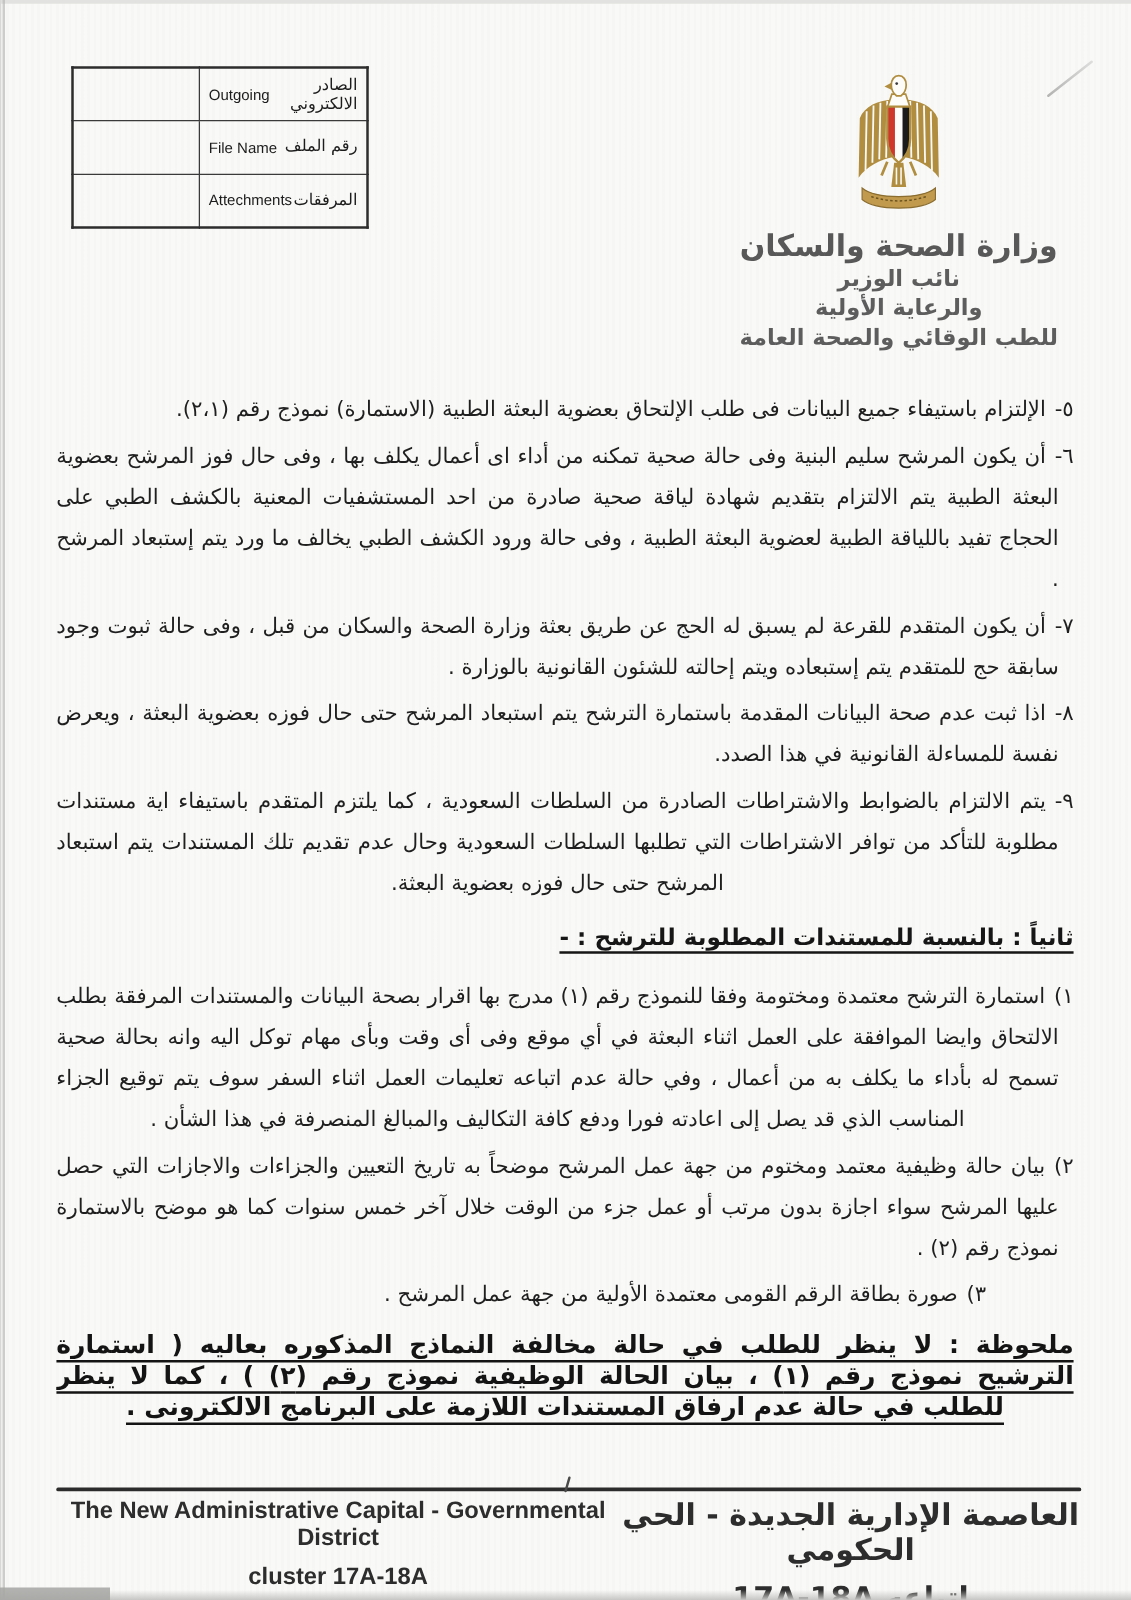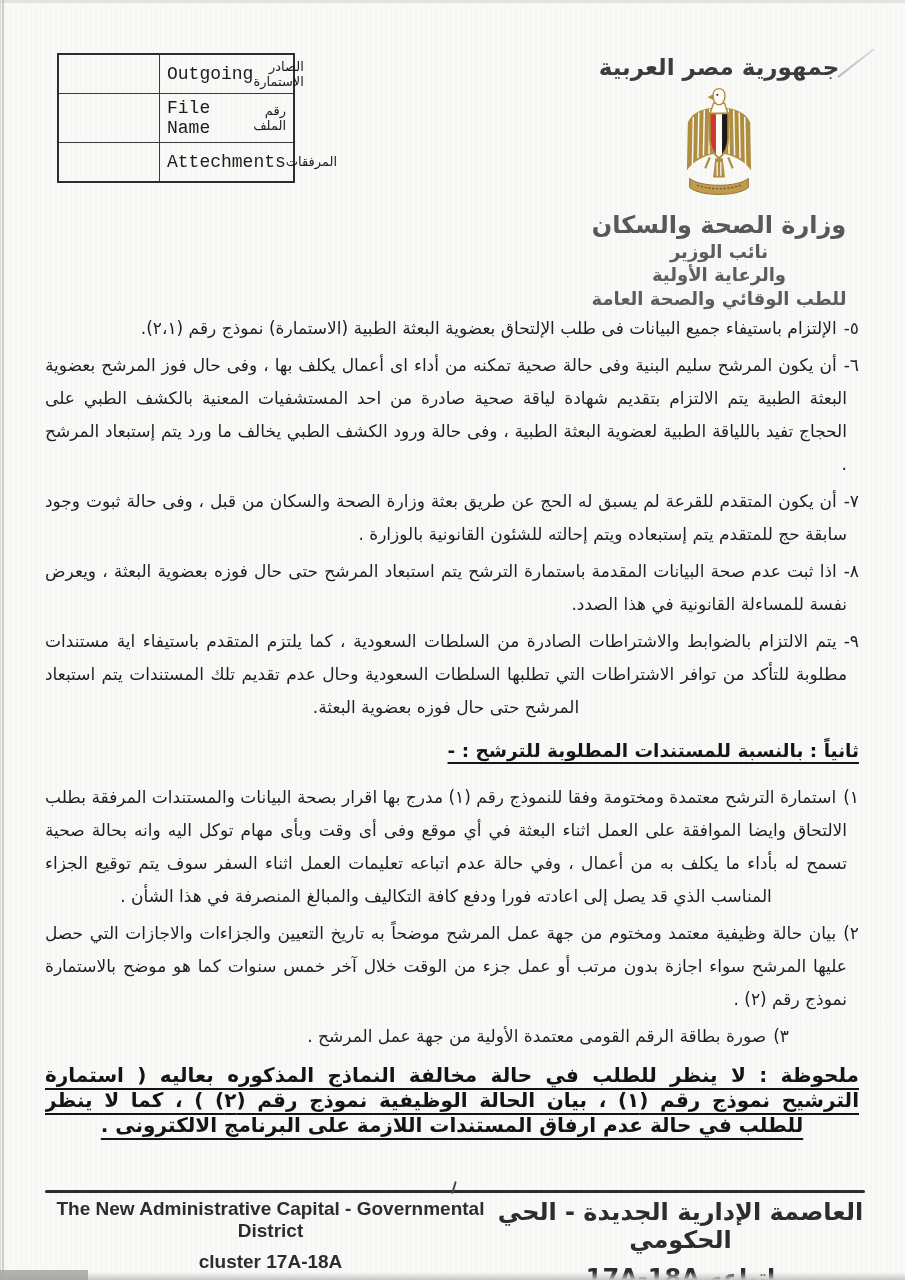--- a/index.html
+++ b/index.html
@@ -20,21 +20,21 @@
     background:linear-gradient(90deg,#8e8e8e,#cfcfcf);transform:rotate(-38deg);opacity:.65;}
   
   .top-area{position:relative;height:312px;}
   .routing-table{position:absolute;left:57px;top:53px;width:238px;height:130px;
     border-collapse:collapse;table-layout:fixed;}
   .routing-table td{border:1px solid #3a3a3a;height:32px;padding:0;}
   .routing-table{border:2px solid #2d2d2d;}
   .routing-table td.val{width:100px;}
   .routing-table td.lbl{padding:0 7px;}
   .lbl-inner{display:flex;justify-content:space-between;align-items:center;direction:ltr;}
-  .lbl-en{font-family:Liberation Mono, monospace;font-size:18px;color:#1c1c1c;}
+  .lbl-en{font-family:Liberation Sans, sans-serif;font-size:12px;color:#1c1c1c;}
   .lbl-ar{font-size:13px;color:#1c1c1c;direction:rtl;}
   .header-col{position:absolute;top:54px;right:14px;width:344px;text-align:center;}
   .country-title{font-size:23px;font-weight:bold;color:#3c3c3c;letter-spacing:.5px;margin-bottom:4px;direction:rtl;}
   .emblem-wrap{margin:2px auto 2px;width:92px;}
   .ministry{font-size:24px;font-weight:bold;color:#585858;direction:rtl;line-height:1.2;}
   .deputy,.dept{font-size:18px;font-weight:bold;color:#5d5d5d;direction:rtl;line-height:1.3;}
   
   .content{position:absolute;top:312px;left:45px;right:46px;bottom:88px;overflow:hidden;
     direction:rtl;font-size:17px;line-height:33px;color:#1f1f1f;}
   .item{margin:0 0 4px;text-align:justify;padding-right:12px;text-indent:-12px;}
@@ -69,21 +69,21 @@
 
   <div class="top-area">
 
     <table class="routing-table">
       <tbody>
           <tr>
         <td class="val"></td>
         <td class="lbl">
               <div class="lbl-inner">
           <span class="lbl-en">Outgoing</span>
-          <span class="lbl-ar">الصادر الاستمارة</span>
+          <span class="lbl-ar">الصادر الالكتروني</span>
         </div>
             </td>
       </tr>
       <tr>
         <td class="val"></td>
         <td class="lbl">
               <div class="lbl-inner">
           <span class="lbl-en">File Name</span>
           <span class="lbl-ar">رقم الملف</span>
         </div>
@@ -95,21 +95,20 @@
               <div class="lbl-inner">
           <span class="lbl-en">Attechments</span>
           <span class="lbl-ar">المرفقات</span>
         </div>
             </td>
       </tr>
     </tbody>
       </table>
 
     <div class="header-col">
-      <div class="country-title">جمهورية مصر العربية</div>
 
       <div class="emblem-wrap">
         <svg viewBox="0 0 100 132" width="92" height="121" aria-hidden="true">
 
           <path d="M46 26 C32 26 20 32 16 42 L15 94 C22 84 34 78 46 76 Z" fill="#b08d3f"></path>
           <path d="M54 26 C68 26 80 32 84 42 L85 94 C78 84 66 78 54 76 Z" fill="#b08d3f"></path>
           <path d="M22 36 L21 88 M28 31 L27 81 M34 28.5 L33 78 M40 27 L39 76.5" stroke="#f9f9f7" stroke-width="1.6" fill="none"></path>
           <path d="M78 36 L79 88 M72 31 L73 81 M66 28.5 L67 78 M60 27 L61 76.5" stroke="#f9f9f7" stroke-width="1.6" fill="none"></path>
 
           <path d="M44 21 L40 33 H60 L56 21 Z" fill="#fdfcf8" stroke="#b08d3f" stroke-width="1.5"></path>

